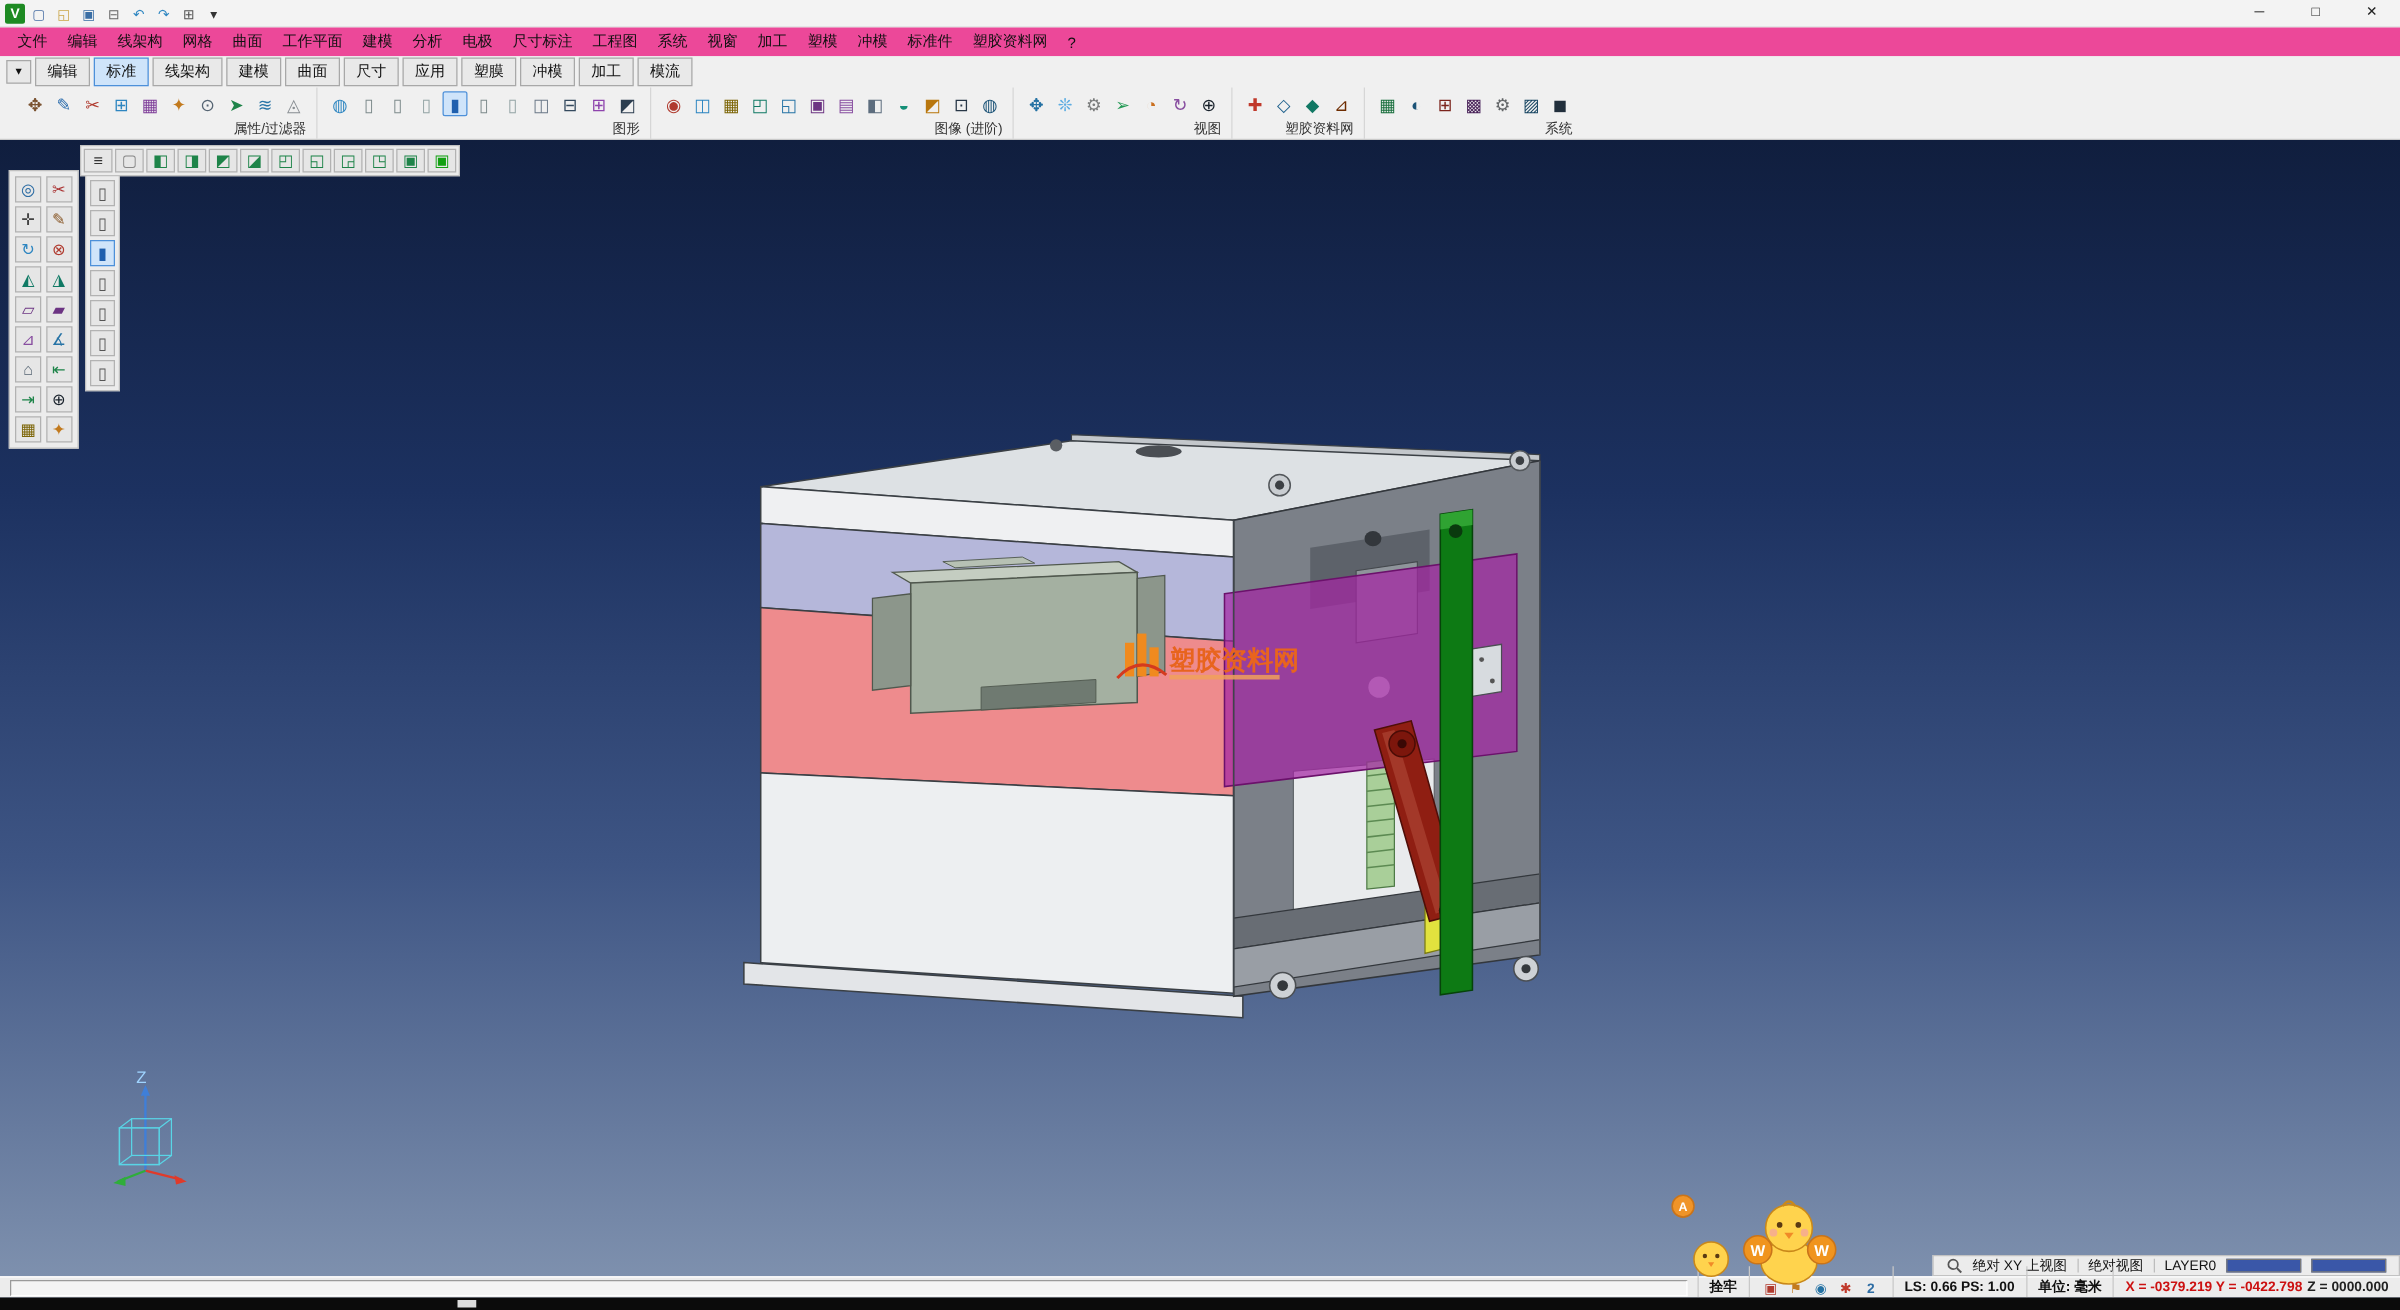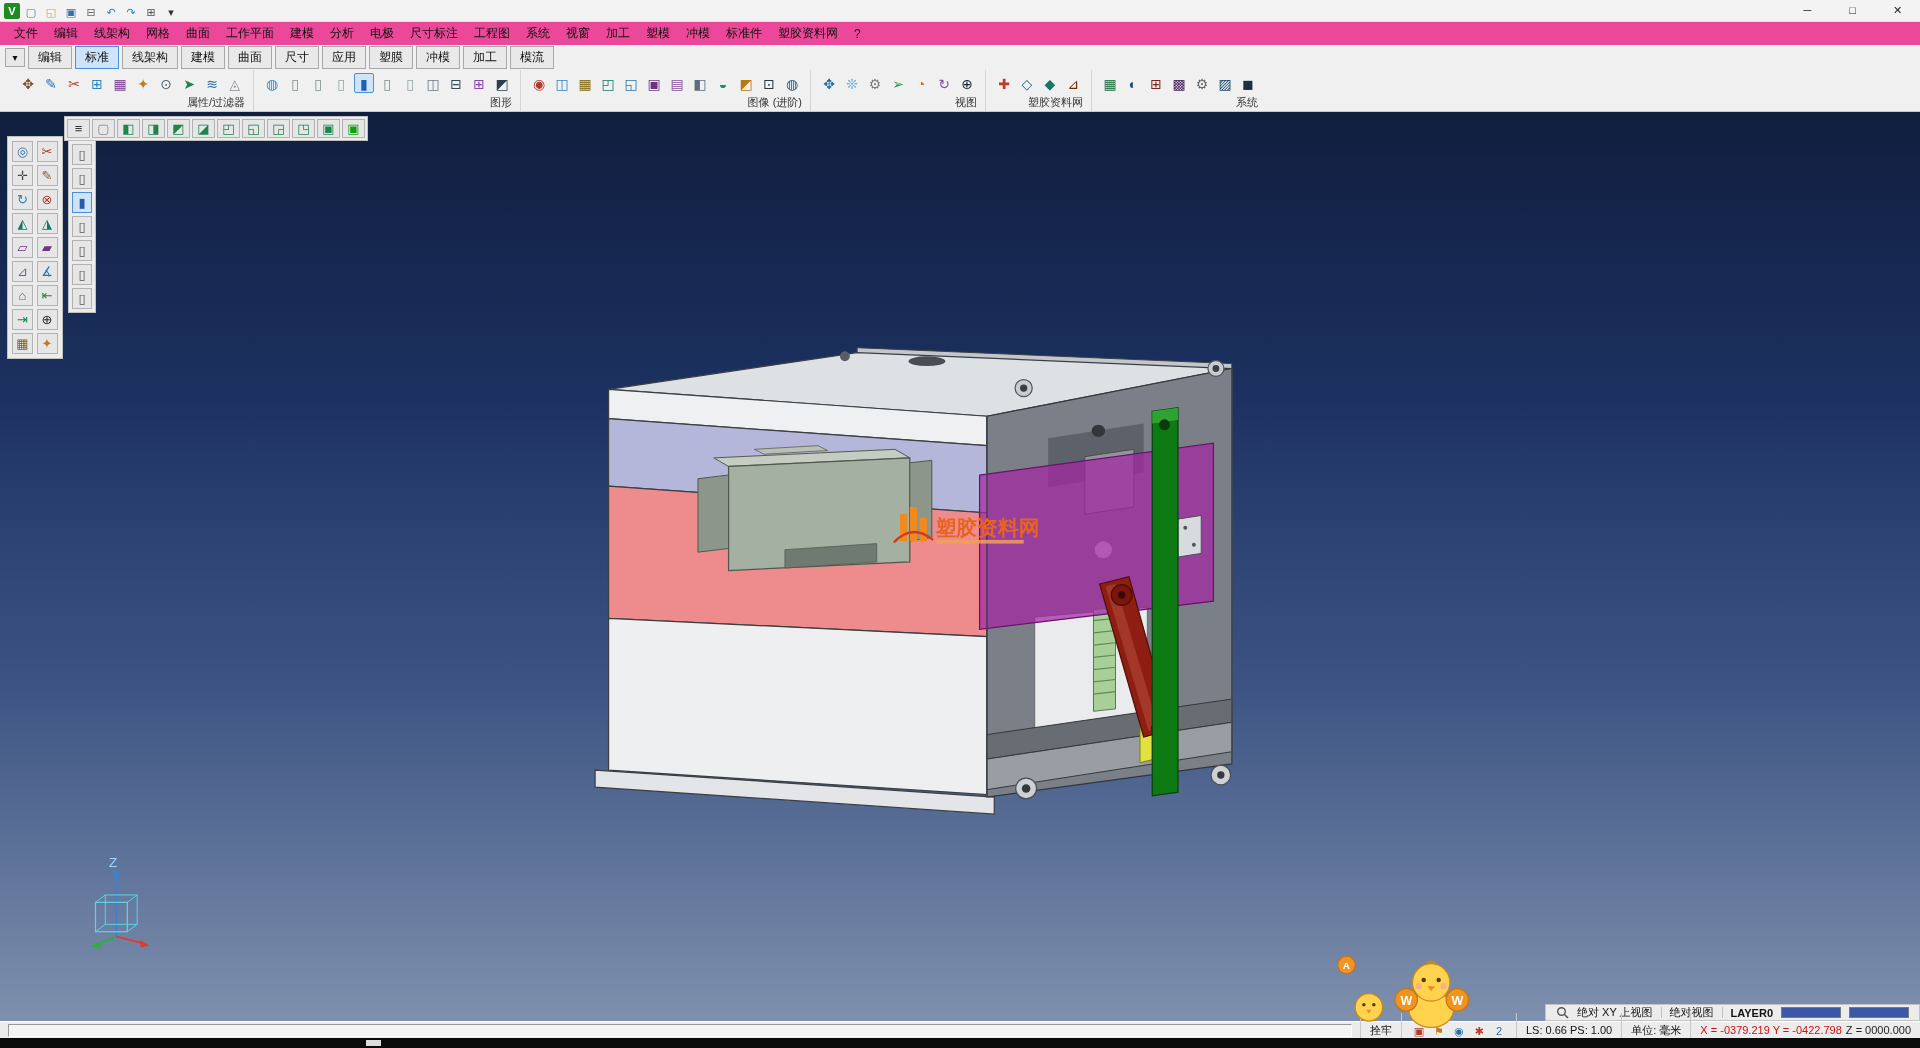--- a/index.html
+++ b/index.html
@@ -70,21 +70,21 @@
   .status-upper { position:absolute; bottom:27px; right:0; height:17px; background:#ececec;
     border:1px solid #c2c2c2; display:flex; align-items:center; gap:8px; padding:0 10px;
     z-index:5; font-size:11px; }
   .su-sep { width:1px; height:11px; background:#bdbdbd; }
   .layer-bar { width:60px; height:11px; background:#3a57a8; border:1px solid #7a7a7a; }
   .status-lower { position:absolute; bottom:10px; left:0; right:0; height:17px; background:#ececec;
     border-top:1px solid #ffffff; display:flex; align-items:center; z-index:5; font-size:11px; }
   .sl-box { flex:1; height:13px; margin:0 8px; background:#f4f4f4;
     border:1px solid; border-color:#9a9a9a #ffffff #ffffff #9a9a9a; }
   .sl-cell { padding:0 9px; border-left:1px solid #c8c8c8; white-space:nowrap; height:34px;
-    line-height:17px; display:flex; align-items:center; gap:4px; }
+    line-height:17px; display:flex; align-items:center; gap:4px;font-weight:bold; }
   .sl-icons { display:flex; gap:4px; }
   .sl-icons .ico { width:16px; height:15px; line-height:15px; font-size:11px; }
   .coords-xy { color:#cc1111; }
   .coords-z { color:#222; }
 
   .taskbar { position:absolute; bottom:0; left:0; right:0; height:10px; background:#0b0b0b; z-index:5; }
   .taskbar-seg { position:absolute; left:366px; top:2px; width:15px; height:6px; background:#dcdcdc; }
 
   
   .mascot { position:absolute; left:1334px; top:950px; width:152px; height:86px; z-index:6; }
@@ -423,21 +423,21 @@
 
   <div class="status-upper">
     <svg width="13" height="13" viewBox="0 0 13 13">
       <circle cx="5.5" cy="5.5" r="3.8" fill="none" stroke="#555" stroke-width="1.4"></circle>
       <line x1="8.5" y1="8.5" x2="12" y2="12" stroke="#555" stroke-width="1.6"></line>
     </svg>
     <span>绝对 XY 上视图</span>
     <span class="su-sep"></span>
     <span>绝对视图</span>
     <span class="su-sep"></span>
-    <span style="font-weight:bold">LAYER0</span>
+    <span style="font-weight:normal">LAYER0</span>
     <span class="layer-bar"></span>
     <span class="layer-bar"></span>
   </div>
 
   <div class="status-lower">
     <span class="sl-box"></span>
     <span class="sl-cell">拴牢</span>
     <span class="sl-cell sl-icons">
         <span class="ico" style="color: rgb(176, 58, 46);">▣</span>
         <span class="ico" style="color: rgb(194, 122, 30);">⚑</span>

